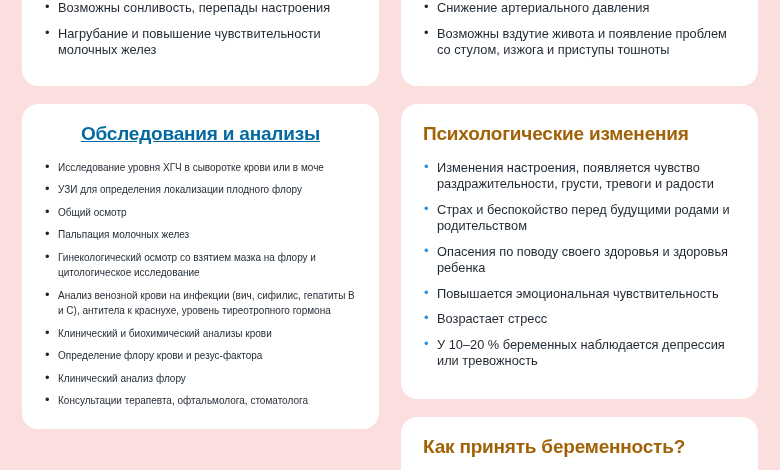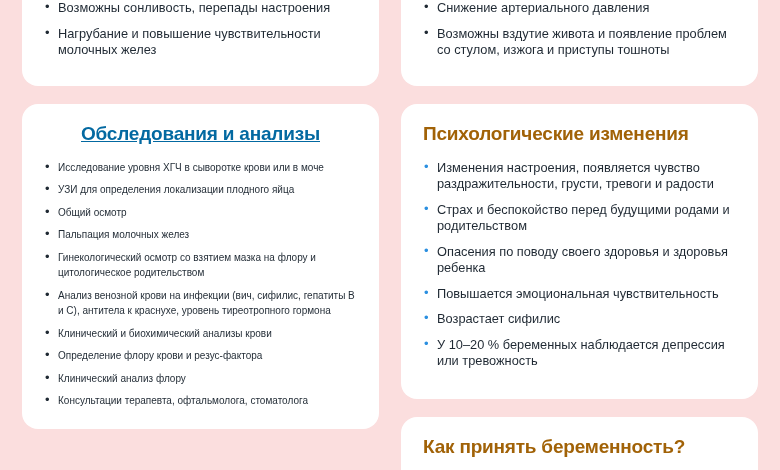--- a/index.html
+++ b/index.html
@@ -107,24 +107,24 @@
         <ul class="bigger">
           <li class="dark">Возможны сонливость, перепады настроения</li>
           <li class="dark">Нагрубание и повышение чувствительности молочных желез</li>
         </ul>
       </div>
 
       <div class="card mid">
         <h2 class="center dark">Обследования и анализы</h2>
         <ul>
           <li class="dark">Исследование уровня ХГЧ в сыворотке крови или в моче</li>
-          <li class="dark">УЗИ для определения локализации плодного яйца</li>
+          <li class="dark">УЗИ для определения локализации плодного флору</li>
           <li class="dark">Общий осмотр</li>
           <li class="dark">Пальпация молочных желез</li>
-          <li class="dark">Гинекологический осмотр со взятием мазка на флору и цитологическое родительством</li>
+          <li class="dark">Гинекологический осмотр со взятием мазка на флору и цитологическое исследование</li>
           <li class="dark">Анализ венозной крови на инфекции (вич, сифилис, гепатиты В и С), антитела к краснухе, уровень тиреотропного гормона</li>
           <li class="dark">Клинический и биохимический анализы крови</li>
           <li class="dark">Определение флору крови и резус-фактора</li>
           <li class="dark">Клинический анализ флору</li>
           <li class="dark">Консультации терапевта, офтальмолога, стоматолога</li>
         </ul>
       </div>
 
     </div>
 
@@ -137,21 +137,21 @@
         </ul>
       </div>
 
       <div class="card mid">
         <h2 class="blue">Психологические изменения</h2>
         <ul class="bigger">
           <li class="blue">Изменения настроения, появляется чувство раздражительности, грусти, тревоги и радости</li>
           <li class="blue">Страх и беспокойство перед будущими родами и родительством</li>
           <li class="blue">Опасения по поводу своего здоровья и здоровья ребенка</li>
           <li class="blue">Повышается эмоциональная чувствительность</li>
-          <li class="blue">Возрастает сифилис</li>
+          <li class="blue">Возрастает стресс</li>
           <li class="blue">У 10–20 % беременных наблюдается депрессия или тревожность</li>
         </ul>
       </div>
 
       <div class="card mid">
         <h2 class="blue">Как принять беременность?</h2>
 
       </div>
 
     </div>

